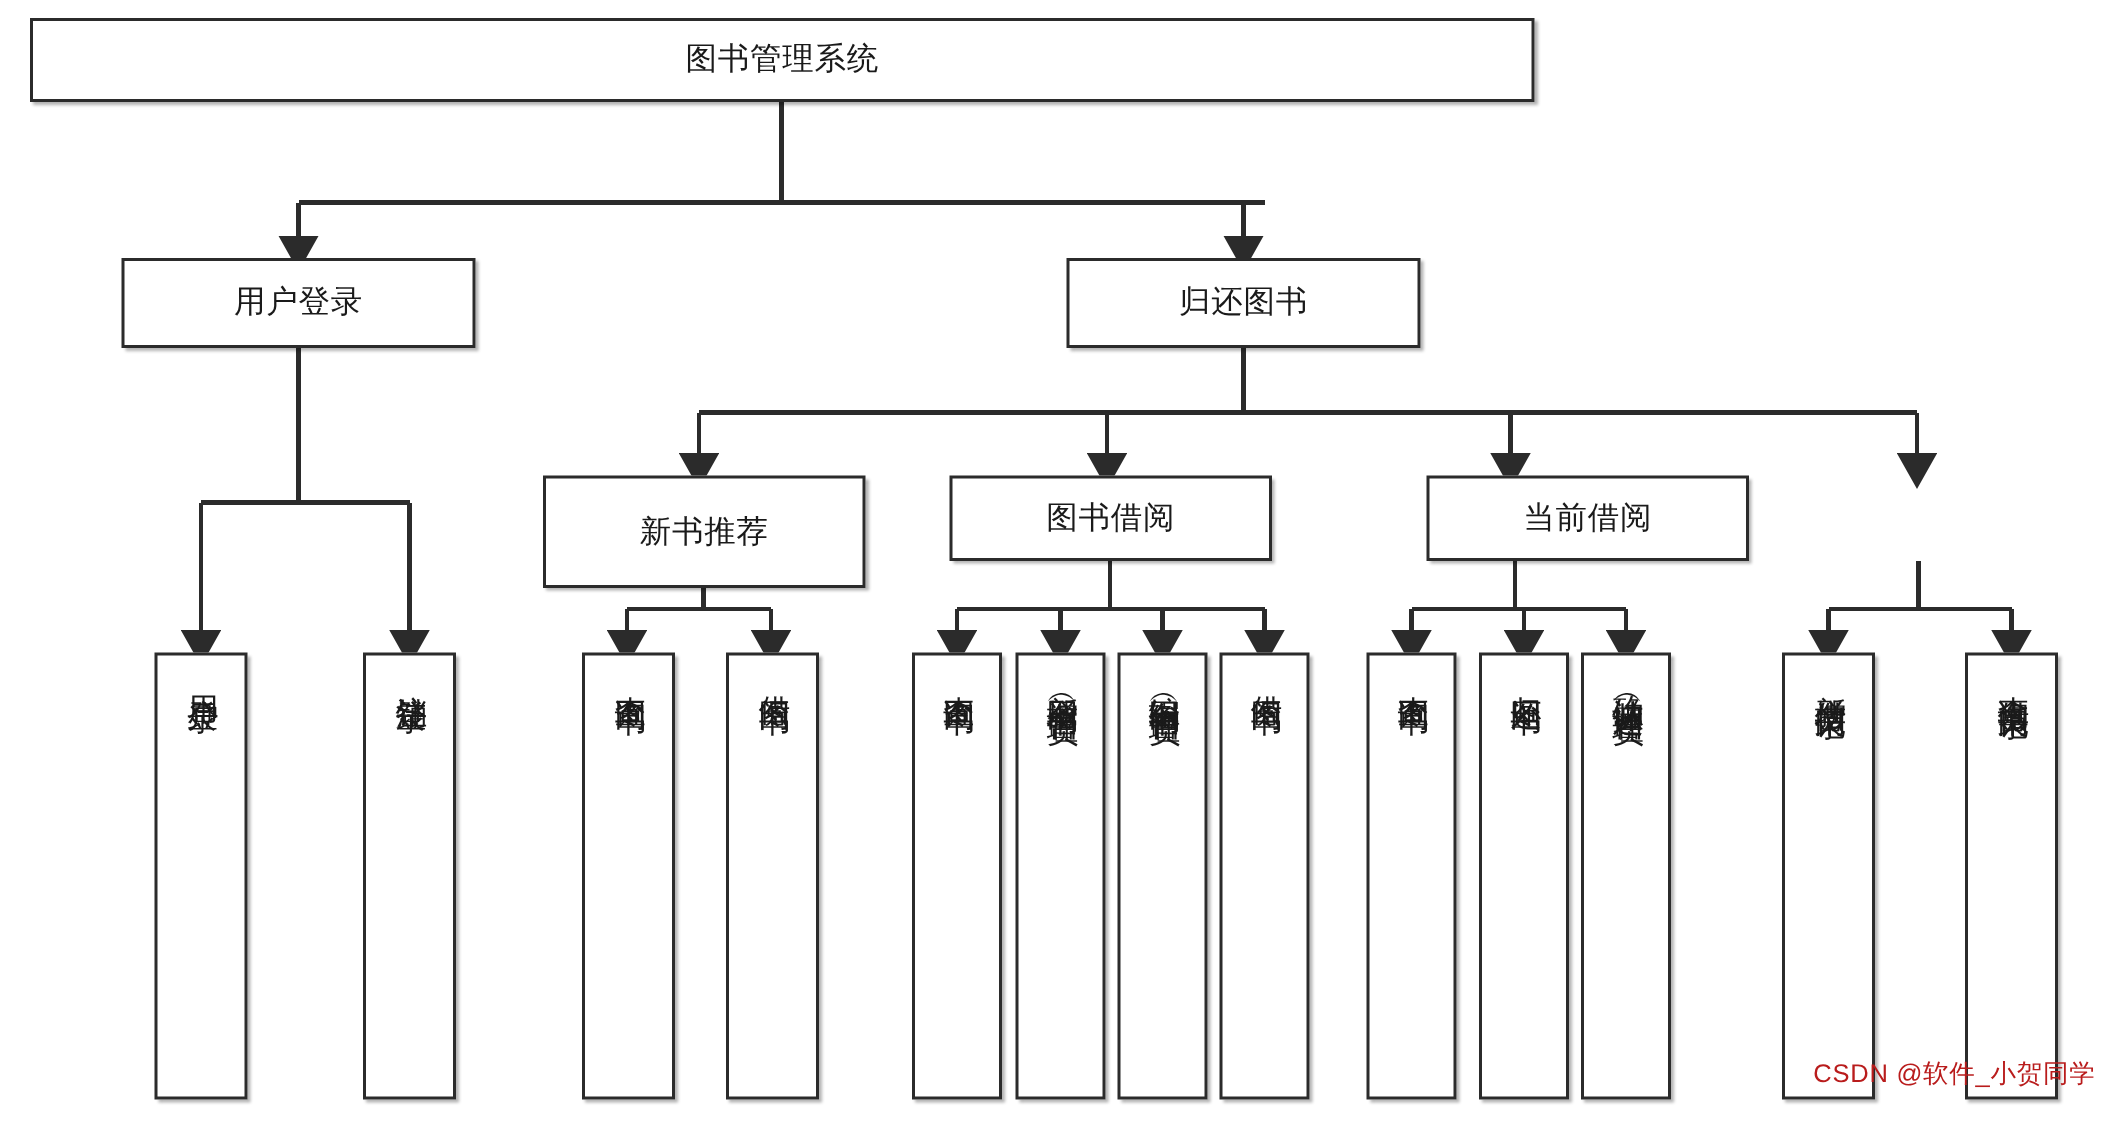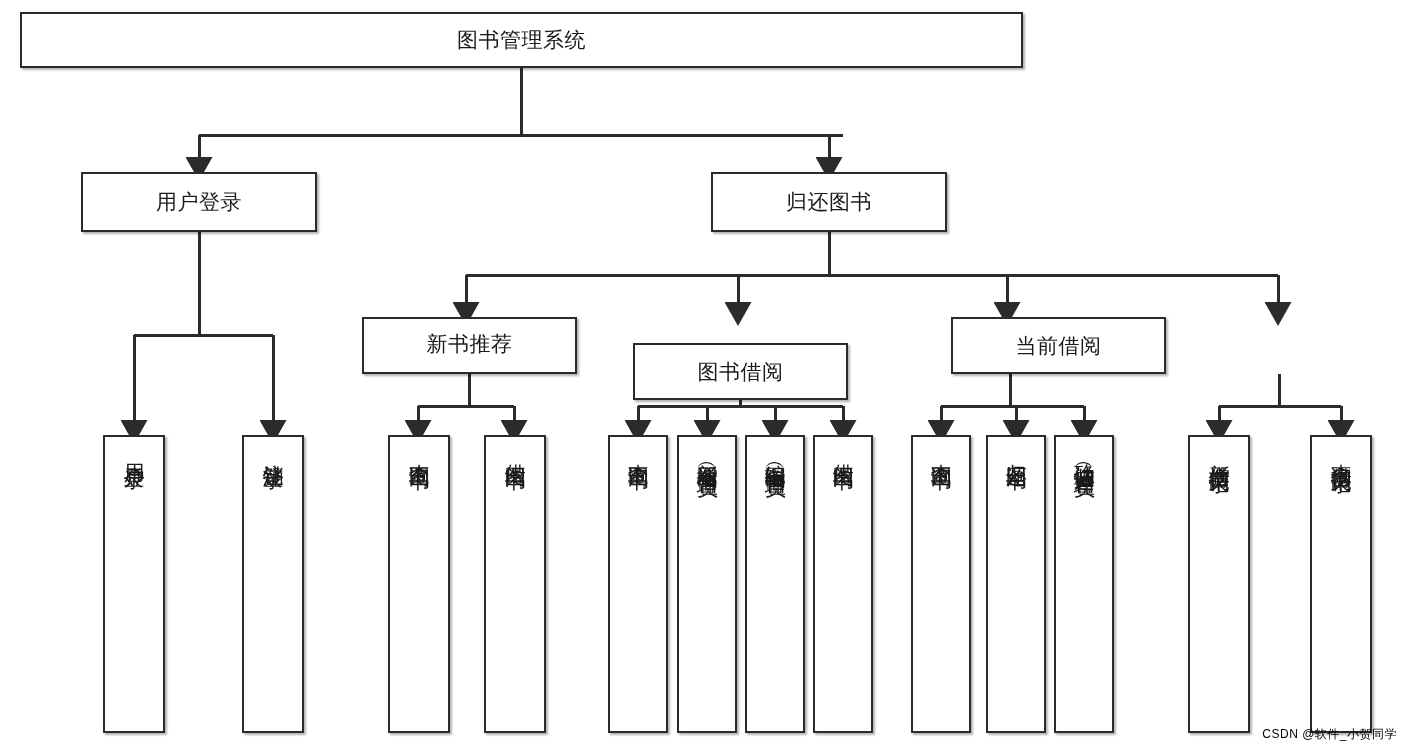--- a/index.html
+++ b/index.html
@@ -58,23 +58,23 @@
     writing-mode: vertical-rl;
     text-orientation: upright;
     font-size: 21px;
     line-height: 1.08;
     letter-spacing: 2px;
     text-align: left;
   }
   .watermark {
     position: absolute;
     right: 8px;
-    bottom: 4px;
-    font-size: 12px;
-    color: #000000;
+    bottom: 20px;
+    font-size: 17px;
+    color: #b91c1c;
     letter-spacing: 0.5px;
     z-index: 5;
     white-space: nowrap;
   }
 </style>
 </head>
 <body>
 
 <div id="canvas" style="background: rgb(255, 255, 255);">
 
@@ -132,24 +132,24 @@
     <span class="lbl">图书管理系统</span>
   </div>
 
   <div class="node h" style="left: 81px; top: 172px; width: 236px; height: 60px; border-color: rgb(43, 43, 43); background: rgb(255, 255, 255);">
     <span class="lbl">用户登录</span>
   </div>
   <div class="node h" style="left: 711px; top: 172px; width: 236px; height: 60px; border-color: rgb(43, 43, 43); background: rgb(255, 255, 255);">
     <span class="lbl">归还图书</span>
   </div>
 
-  <div class="node h" style="left: 362px; top: 317px; width: 215px; height: 57px; border-color: rgb(43, 43, 43); background: rgb(255, 255, 255); font-family: Liberation Mono, monospace;">
+  <div class="node h" style="left: 362px; top: 317px; width: 215px; height: 75px; border-color: rgb(43, 43, 43); background: rgb(255, 255, 255);">
     <span class="lbl">新书推荐</span>
   </div>
-  <div class="node h" style="left: 633px; top: 317px; width: 215px; height: 57px; border-color: rgb(43, 43, 43); background: rgb(255, 255, 255); margin-top: 26px;">
+  <div class="node h" style="left: 633px; top: 317px; width: 215px; height: 57px; border-color: rgb(43, 43, 43); background: rgb(255, 255, 255);">
     <span class="lbl">图书借阅</span>
   </div>
   <div class="node h" style="left: 903px; top: 317px; width: 215px; height: 57px; border-color: rgb(43, 43, 43); background: rgb(255, 255, 255); margin-left: 48px;">
     <span class="lbl">当前借阅</span>
   </div>
 
   <div class="node v" style="left: 103px; top: 435px; width: 62px; height: 298px; border-color: rgb(43, 43, 43); background: rgb(255, 255, 255);">
     <span class="lbl">用户登录</span>
   </div>
   <div class="node v" style="left: 242px; top: 435px; width: 62px; height: 298px; border-color: rgb(43, 43, 43); background: rgb(255, 255, 255);">

